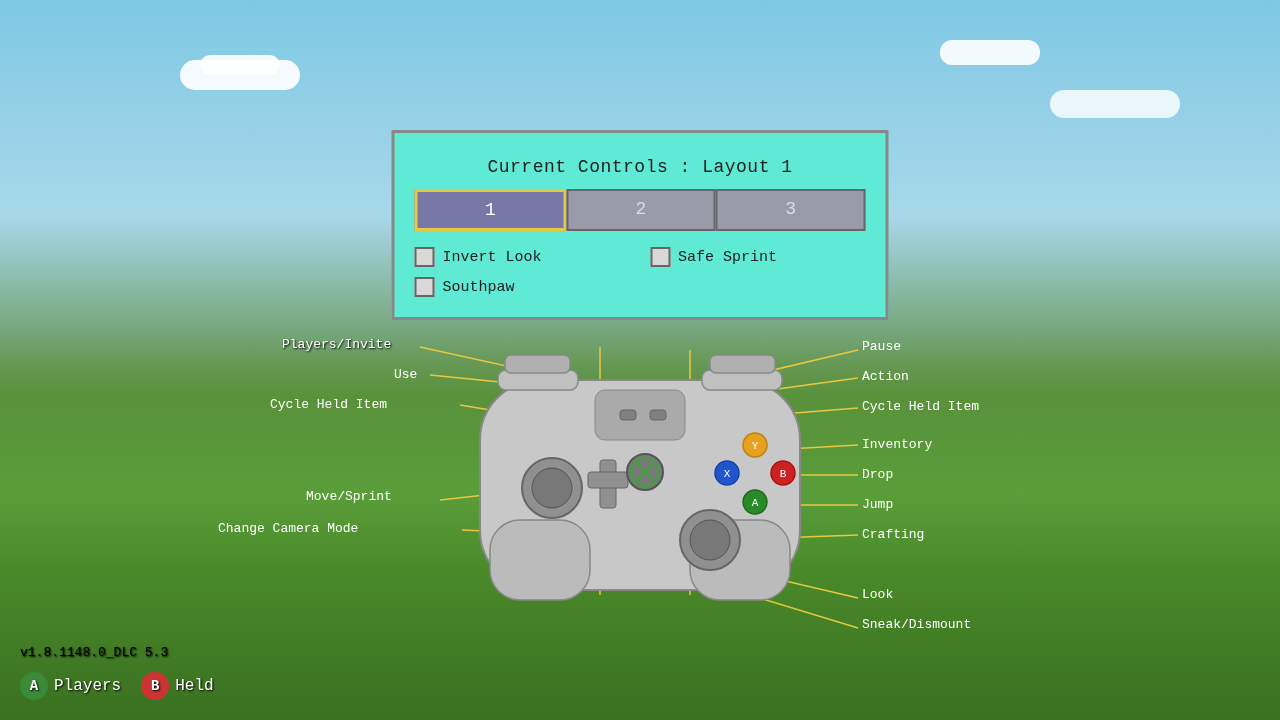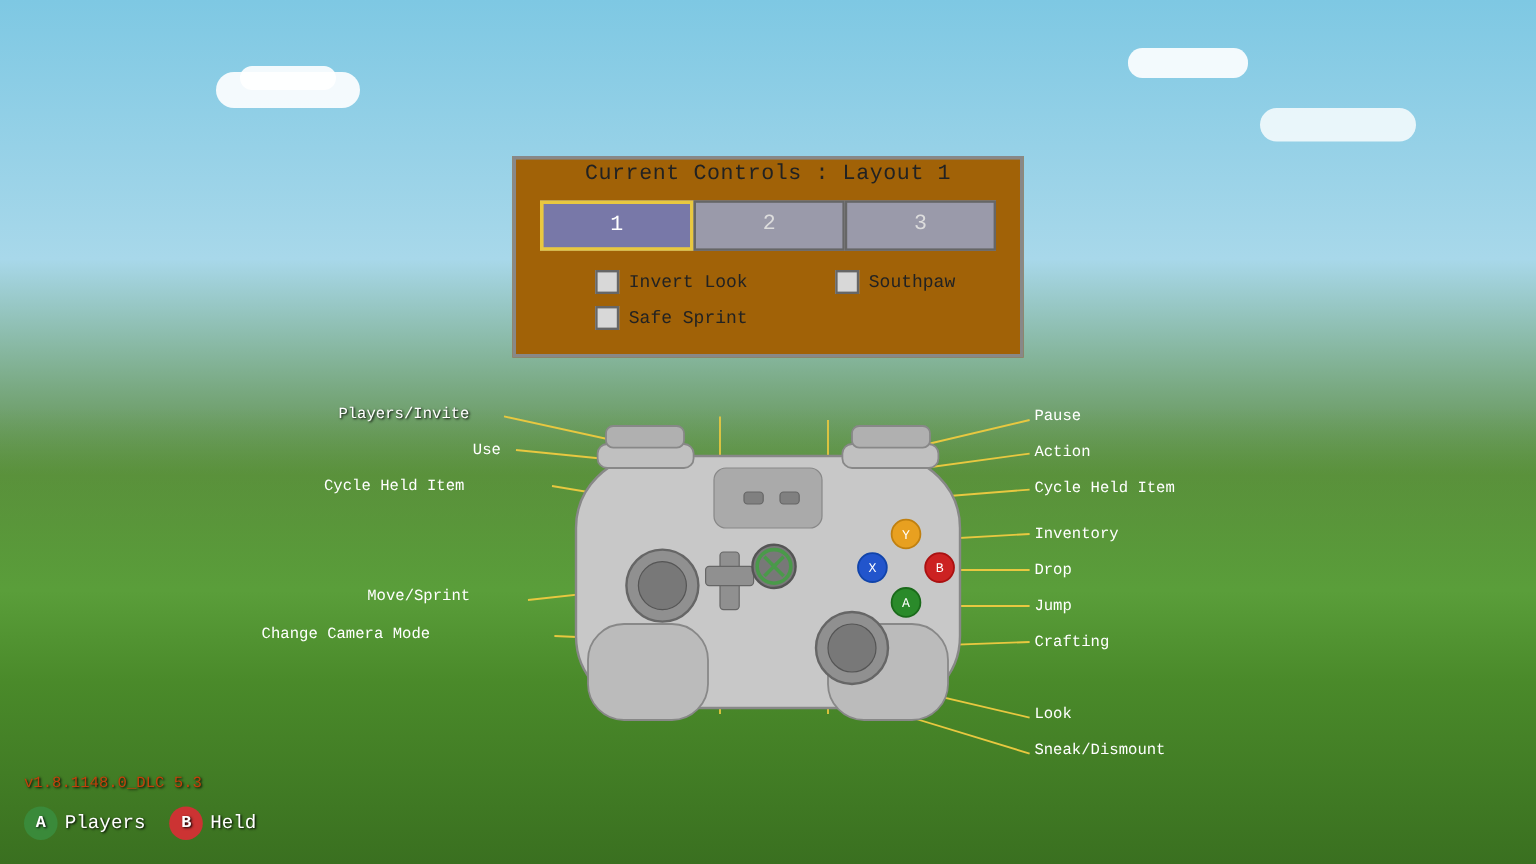--- a/index.html
+++ b/index.html
@@ -28,24 +28,24 @@
       height: 380px;
       background: linear-gradient(180deg, transparent 0%, #5a9e3a 40%, #4a8a2a 60%, #3a7020 100%);
     }
 
     
     .dialog {
       position: absolute;
       top: 130px;
       left: 50%;
       transform: translateX(-50%);
-      width: 426px;
-      background: #a16207;
+      width: 497px;
+      background: #5eead4;
       border: 3px solid #888;
-      padding: 2px 20px 20px;
+      padding: 24px 20px 20px;
       image-rendering: pixelated;
     }
 
     .dialog-title {
       text-align: center;
       font-size: 18px;
       font-family: 'Courier New', monospace;
       color: #222;
       margin-bottom: 12px;
       letter-spacing: 0.5px;
@@ -81,21 +81,20 @@
       gap: 10px 20px;
     }
 
     .checkbox-item {
       display: flex;
       align-items: center;
       gap: 8px;
       font-size: 15px;
       font-family: 'Courier New', monospace;
       color: #222;
-      margin-left: 46px;
     }
 
     .checkbox-box {
       width: 20px;
       height: 20px;
       border: 2px solid #666;
       background: #d8d8d8;
       flex-shrink: 0;
     }
 
@@ -118,21 +117,21 @@
       align-items: center;
       gap: 20px;
     }
 
     .version-text {
       position: absolute;
       bottom: 60px;
       left: 20px;
       font-family: 'Courier New', monospace;
       font-size: 13px;
-      color: #c2410c;
+      color: #000000;
       text-shadow: 1px 1px 2px #000;
     }
 
     .btn-hint {
       display: flex;
       align-items: center;
       gap: 6px;
       font-family: 'Courier New', monospace;
       font-size: 16px;
       color: #fff;
@@ -182,25 +181,25 @@
     <div class="layout-tab">3</div>
   </div>
 
   <div class="checkboxes">
     <div class="checkbox-item">
       <div class="checkbox-box"></div>
       <span>Invert Look</span>
     </div>
     <div class="checkbox-item">
       <div class="checkbox-box"></div>
-      <span>Southpaw</span>
+      <span>Safe Sprint</span>
     </div>
     <div class="checkbox-item">
       <div class="checkbox-box"></div>
-      <span>Safe Sprint</span>
+      <span>Southpaw</span>
     </div>
   </div>
 </div>
 
 <svg class="lines-overlay" viewBox="0 0 1280 720">
 
   <line x1="420" y1="347" x2="548" y2="375" stroke="#e8c840" stroke-width="1.5"></line>
 
   <line x1="430" y1="375" x2="530" y2="385" stroke="#e8c840" stroke-width="1.5"></line>
 

